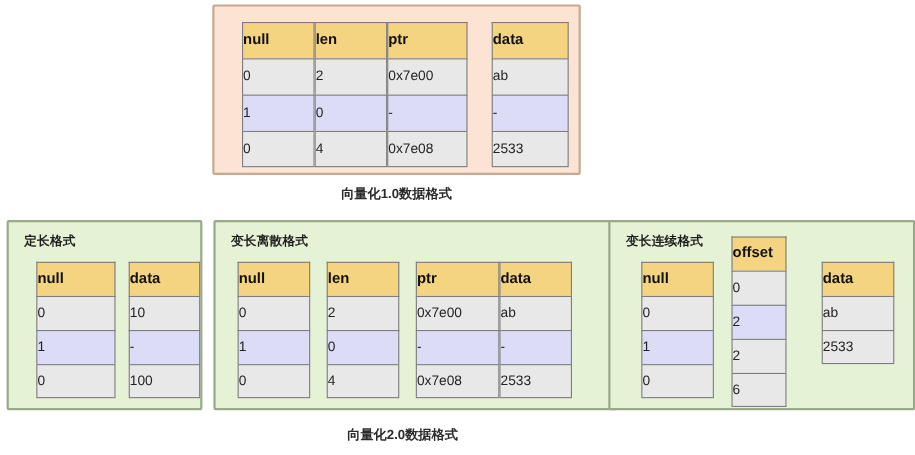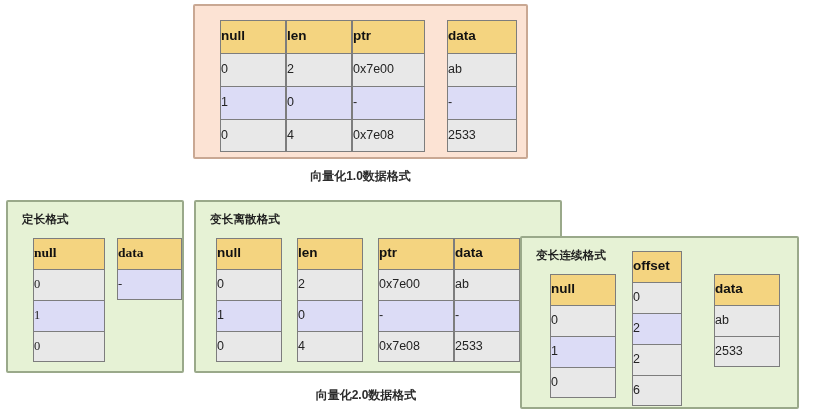--- a/index.html
+++ b/index.html
@@ -114,34 +114,36 @@
   <div class="col" style="left:252px; top:14px; width:70px;">
     <div class="cell head">data</div>
     <div class="cell">ab</div>
     <div class="cell sel">-</div>
     <div class="cell">2533</div>
   </div>
 </div>
 
 <div class="caption" style="left:193px; top:168px; width:335px;">向量化1.0数据格式</div>
 
-<div class="panel panel-green" style="left:6px; top:200px; width:178px; height:173px;font-family:Liberation Serif, serif;">
+<div class="panel panel-green" style="left:6px; top:200px; width:178px; height:173px;">
 
   <div class="panel-title">定长格式</div>
 
   <div class="col" style="left:25px; top:36px; width:72px;">
     <div class="cell head">null</div>
     <div class="cell">0</div>
     <div class="cell sel">1</div>
     <div class="cell">0</div>
   </div>
 
   <div class="col" style="left:109px; top:36px; width:65px;">
     <div class="cell head">data</div>
-    <div class="cell sel">-</div>
+    <div class="cell">10</div>
+    <div class="cell sel">-</div>
+    <div class="cell">100</div>
   </div>
 </div>
 
 <div class="panel panel-green" style="left:194px; top:200px; width:368px; height:173px;">
 
   <div class="panel-title">变长离散格式</div>
 
   <div class="col" style="left:20px; top:36px; width:66px;">
     <div class="cell head">null</div>
     <div class="cell">0</div>
@@ -164,21 +166,21 @@
   </div>
 
   <div class="col" style="left:258px; top:36px; width:66px;">
     <div class="cell head">data</div>
     <div class="cell">ab</div>
     <div class="cell sel">-</div>
     <div class="cell">2533</div>
   </div>
 </div>
 
-<div class="panel panel-green" style="left:520px; top:200px; width:279px; height:173px;margin-top:36px;">
+<div class="panel panel-green" style="left:553px; top:200px; width:279px; height:173px;">
 
   <div class="panel-title">变长连续格式</div>
 
   <div class="col" style="left:28px; top:36px; width:66px;">
     <div class="cell head">null</div>
     <div class="cell">0</div>
     <div class="cell sel">1</div>
     <div class="cell">0</div>
   </div>
 

